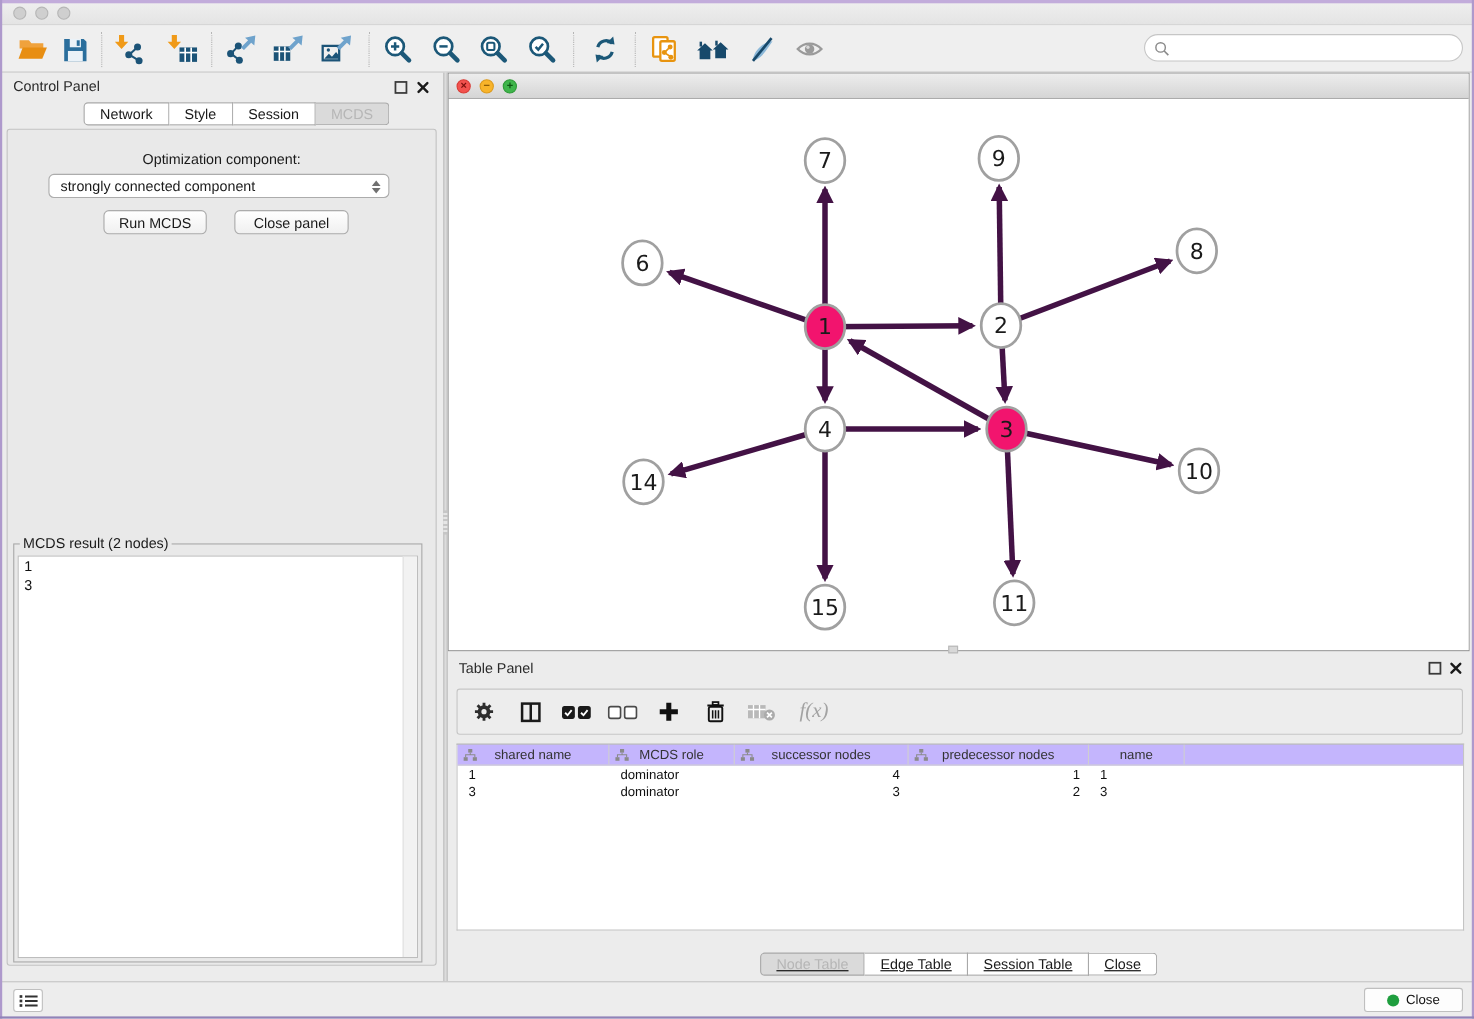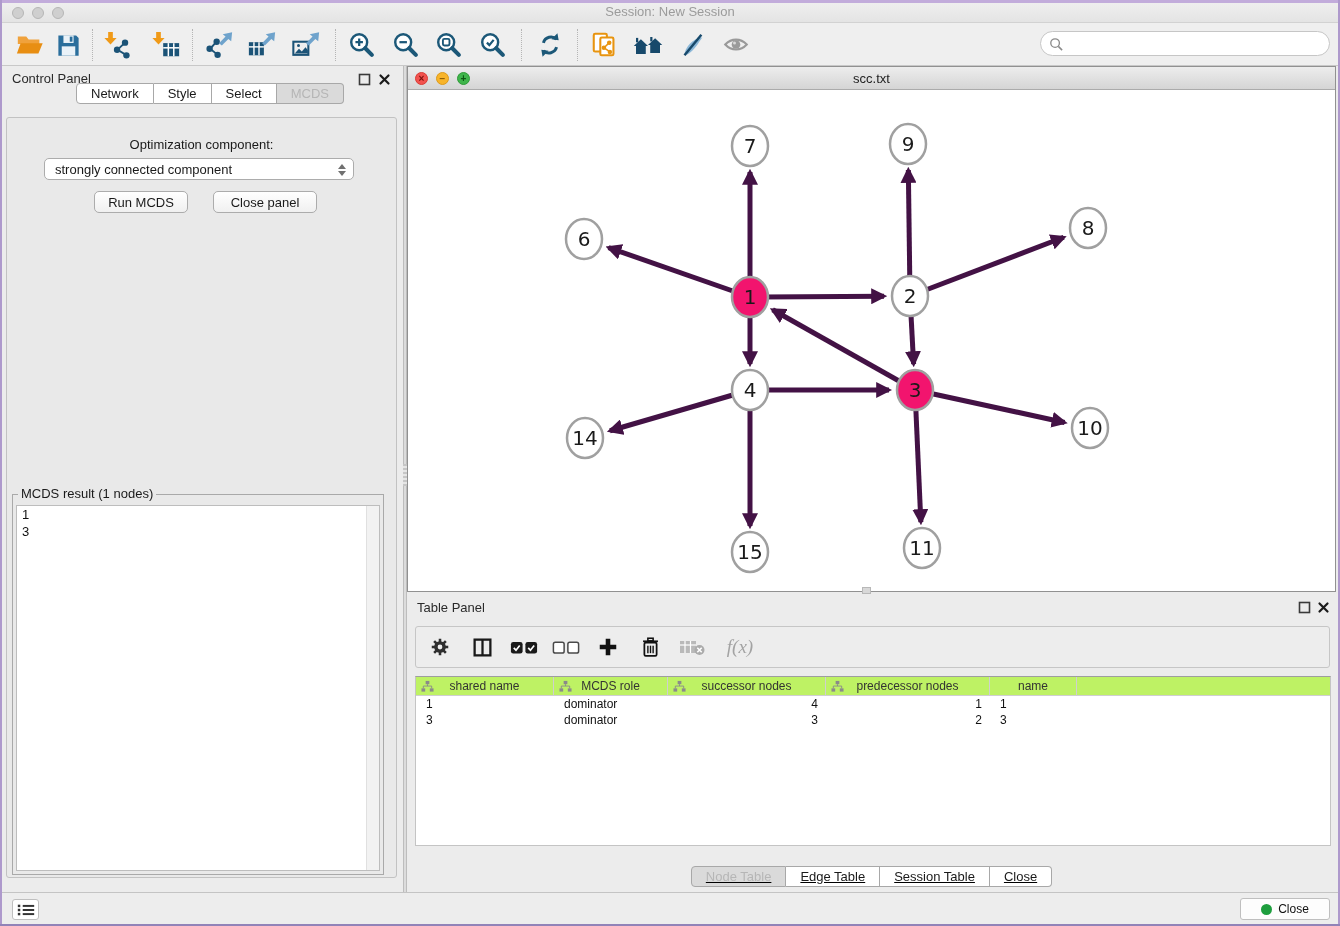--- a/index.html
+++ b/index.html
@@ -60,42 +60,41 @@
   .light-max { left:49px; background:#3FB54B; border:1px solid #2E9A37; color:#0D5713; }
   .net-canvas { position:absolute; left:0; top:23px; width:927px; height:501px; background:#FFF; }
   .hsplit-handle { left:862px; top:587px; width:9px; height:7px; background:#D8D8D8; border:1px solid #B8B8B8; }
 
   
   .tp-header-title { left:417px; top:600px; font-size:13px; color:#2A2A2A; }
   .tp-toolbar { left:415px; top:626px; width:915px; height:42px; background:#EDEDED; border:1px solid #C6C6C6; border-radius:3px; display:flex; align-items:center; padding-left:10px; gap:14px; }
   .tp-tbtn { width:28px; height:28px; display:flex; align-items:center; justify-content:center; }
   .fx-label { font-size:19px; font-style:italic; font-family:"Liberation Serif", serif; color:#A3A3A3; }
   .dtable { left:415px; top:676px; width:916px; height:170px; background:#FFF; border:1px solid #C4C4C4; border-top:1px solid #9E9E9E; }
-  .dtable-header { display:grid; grid-template-columns:138px 114px 158px 164px 87px 1fr; height:19px; background:#bef264; border-bottom:1px solid #CFCFCF; }
+  .dtable-header { display:grid; grid-template-columns:138px 114px 158px 164px 87px 1fr; height:19px; background:#c4b5fd; border-bottom:1px solid #CFCFCF; }
   .hcell { position:relative; border-right:1px solid #CFCFCF; display:flex; align-items:center; justify-content:center; font-size:12px; color:#333; }
   .hcell svg { position:absolute; left:5px; top:3px; }
   .drow { display:grid; grid-template-columns:138px 114px 158px 164px 87px 1fr; height:16px; }
   .dcell { font-size:12px; color:#111; line-height:16px; padding:0 10px; white-space:nowrap; }
   .dcell.right { text-align:right; padding-right:8px; }
   .tp-tabs { left:407px; top:866px; width:929px; display:flex; justify-content:center;text-decoration:underline; }
 
   
   .statusbar { left:0; top:892px; width:1340px; height:32px; background:#EDEDED; border-top:1px solid #C4C4C4; }
   .sb-left-btn { position:absolute; left:12px; top:6px; width:27px; height:21px; background:#FFF; border:1px solid #BFBFBF; border-radius:3px; display:flex; align-items:center; justify-content:center; }
   .memory-btn { position:absolute; right:10px; top:5px; width:90px; height:22px; background:#FDFDFD; border:1px solid #BFBFBF; border-radius:3px; display:flex; align-items:center; justify-content:center; gap:6px; font-size:12px; color:#111; }
   .memory-dot { width:11px; height:11px; border-radius:50%; background:#1E9E3E; }
 </style>
 </head>
 <body>
 
 <div class="abs titlebar">
   <span class="abs" style="left:12px; top:5px;"><span class="traffic-gray"></span></span>
   <span class="abs" style="left:32px; top:5px;"><span class="traffic-gray"></span></span>
   <span class="abs" style="left:52px; top:5px;"><span class="traffic-gray"></span></span>
-  <div class="abs titlebar-title">Session: New Session</div>
 </div>
 
 <div class="abs toolbar">
   <div class="tbtn" style="left:12px;">
     <svg width="30" height="30" viewBox="0 0 32 32">
       <path d="M3 7 h9 l2.5 3 H26 v5 H3 z" fill="#F0A23C"></path>
         <path d="M6 14 H29.5 l-4.5 11 H2 z" fill="#E88E12"></path>
     </svg>
   </div>
   <div class="tbtn" style="left:50px;">
@@ -245,60 +244,59 @@
 </div>
 
 <div class="abs cp-header-title">Control Panel</div>
 <svg class="abs panel-icon" style="left:358px; top:73px;" viewBox="0 0 13 13">
     <rect x="1.5" y="1.5" width="10" height="10" fill="none" stroke="#3A3A3A" stroke-width="1.6"></rect>
   </svg>
 <svg class="abs panel-icon" style="left:378px; top:73px;" viewBox="0 0 13 13">
     <path d="M2.5 2.5 L10.5 10.5 M10.5 2.5 L2.5 10.5" stroke="#1A1A1A" stroke-width="2.2" stroke-linecap="round"></path>
   </svg>
 
-<div class="abs seg-row" style="left:76px; top:83px;">
+<div class="abs seg-row" style="left:76px; top:93px;">
   <div class="seg">Network</div>
   <div class="seg">Style</div>
-  <div class="seg">Select</div>
+  <div class="seg">Session</div>
   <div class="seg active">MCDS</div>
 </div>
 
 <div class="abs cp-box"></div>
 <div class="abs opt-label">Optimization component:</div>
 
 <div class="abs dropdown">
   <span>strongly connected component</span>
   <span class="stepper">
       <span class="tri-up"></span>
       <span class="tri-down"></span>
     </span>
 </div>
 
 <div class="btn" style="left:94px; top:191px; width:94px;">Run MCDS</div>
 <div class="btn" style="left:213px; top:191px; width:104px;">Close panel</div>
 
 <div class="abs fieldset">
-  <span class="fieldset-legend">MCDS result (1 nodes)</span>
+  <span class="fieldset-legend">MCDS result (2 nodes)</span>
   <div class="result-area">
     <div class="result-line">1</div>
     <div class="result-line">3</div>
     <div class="result-scroll"></div>
   </div>
 </div>
 
 <div class="abs vsplit">
     <div class="vsplit-handle"></div>
   </div>
 
 <div class="abs netwin">
   <div class="netwin-titlebar">
     <div class="light light-close">×</div>
     <div class="light light-min">−</div>
     <div class="light light-max">+</div>
-    <div class="netwin-title">scc.txt</div>
   </div>
   <div class="net-canvas">
     <svg width="927" height="501" viewBox="0 0 927 501">
         <defs>
           <marker id="arrow" viewBox="0 0 10 10" refX="8" refY="5" markerWidth="16" markerHeight="16" markerUnits="userSpaceOnUse" orient="auto">
             <path d="M0,0 L10,5 L0,10 Z" fill="#431245"></path>
           </marker>
         </defs>
         <line x1="342" y1="207" x2="342" y2="82" stroke="#431245" stroke-width="5" marker-end="url(#arrow)"></line>
         <line x1="342" y1="207" x2="200.54492409513023" y2="157.5759373344431" stroke="#431245" stroke-width="5" marker-end="url(#arrow)"></line>

